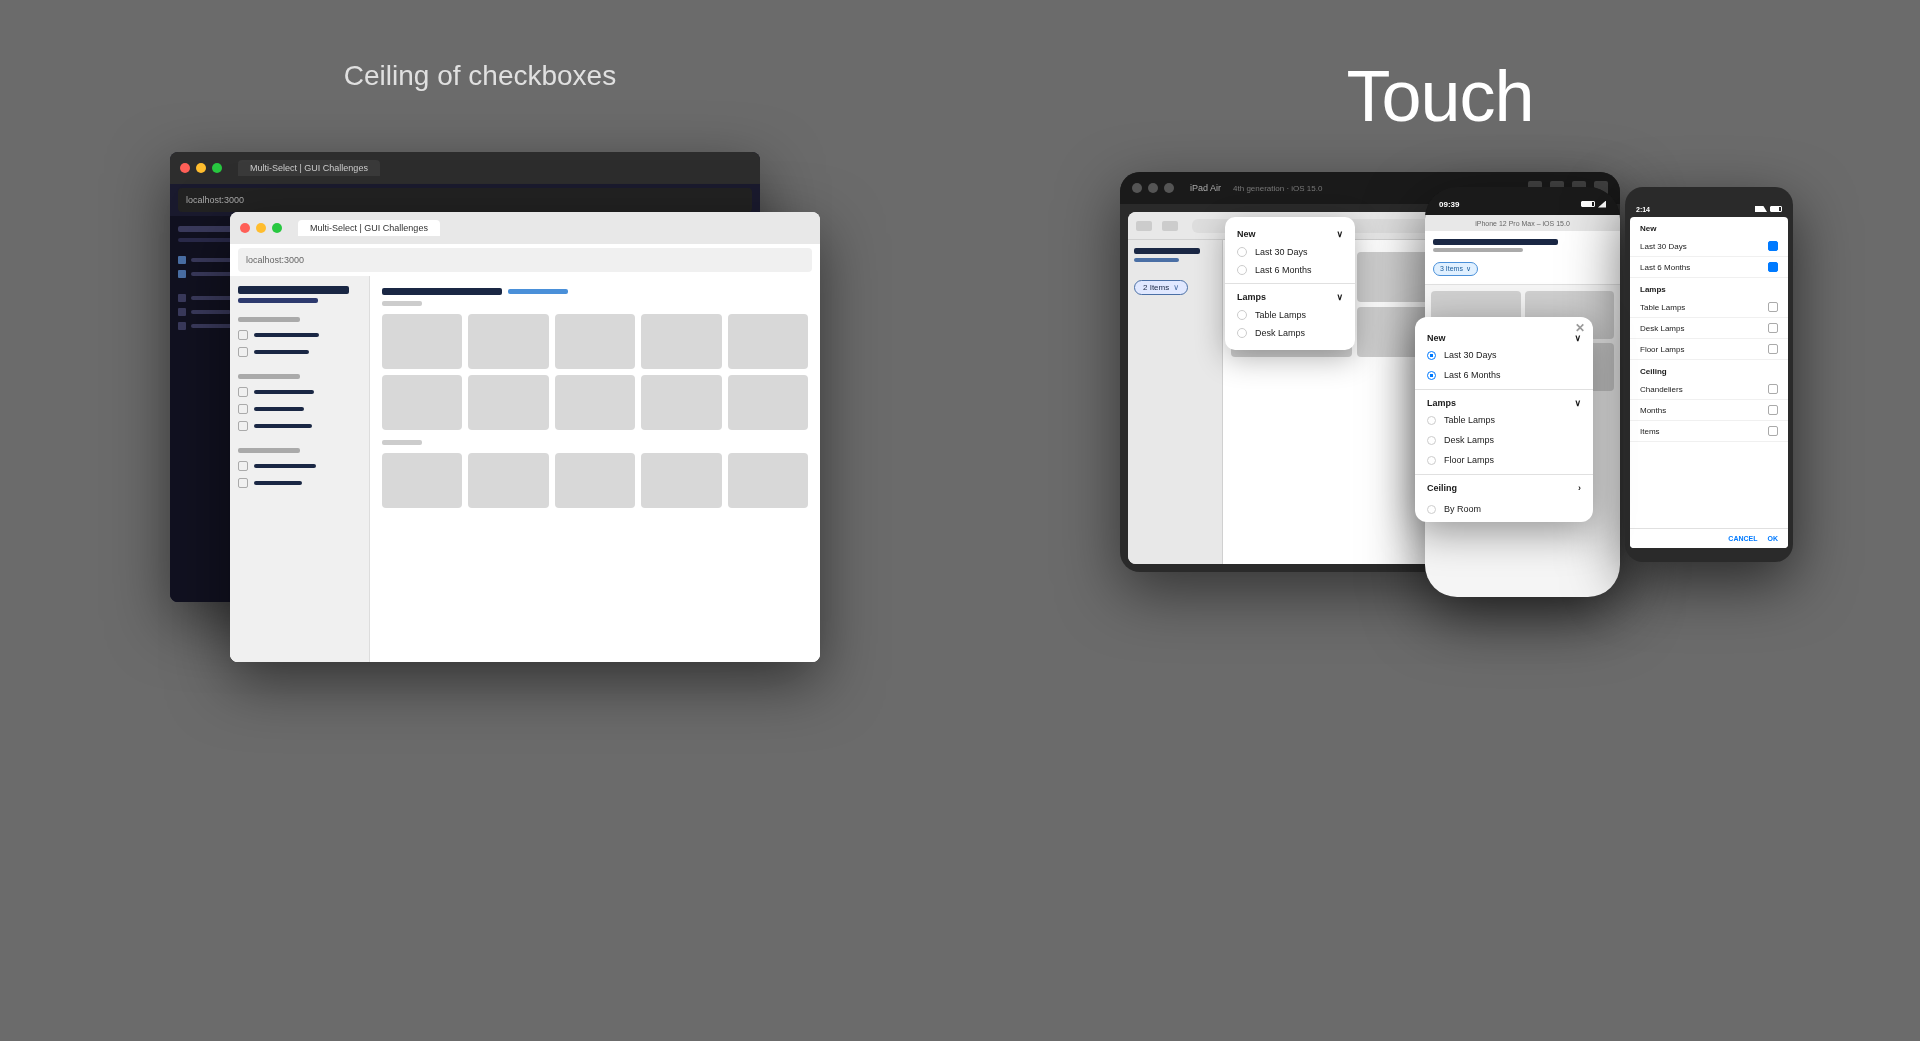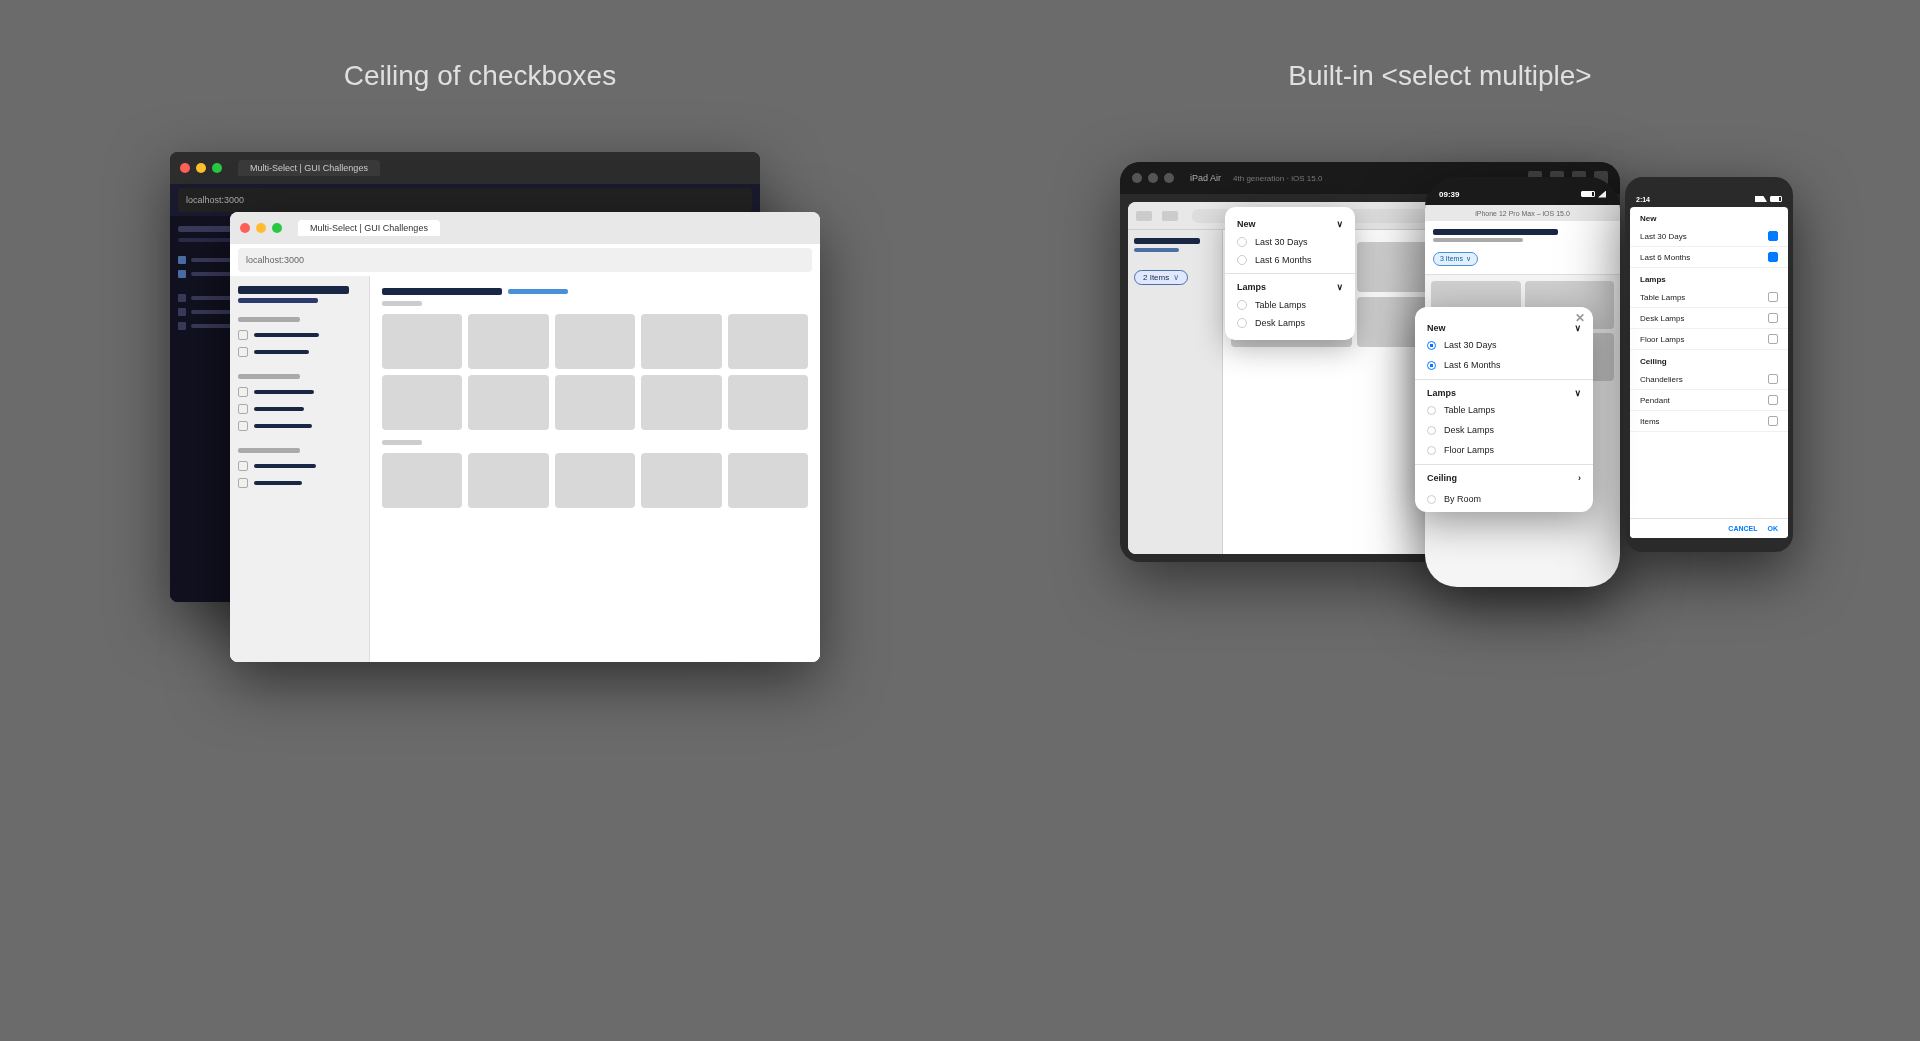--- a/index.html
+++ b/index.html
@@ -561,21 +561,21 @@
               <div class="grid-item"></div>
               <div class="grid-item"></div>
             </div>
           </div>
         </div>
       </div>
     </div>
   </div>
 
   <div class="right-section">
-    <div class="section-subtitle">Built-in &lt;select multiple&gt;</div>
+    <div class="section-title">Touch</div>
 
     <div class="touch-devices-container">
 
       <div class="ipad-device">
         <div class="ipad-device-top-bar">
           <div class="browser-dot" style="background:#555;"></div>
           <div class="browser-dot" style="background:#555;"></div>
           <div class="browser-dot" style="background:#555;"></div>
           <span style="font-size:9px;color:#aaa;margin-left:10px;">iPad Air</span>
           <span style="font-size:8px;color:#777;margin-left:6px;">4th generation · iOS 15.0</span>
@@ -762,21 +762,21 @@
               <div style="width:10px;height:10px;border:1.5px solid #aaa;border-radius:2px;"></div>
             </div>
             <div style="padding:7px 10px 3px;font-size:8px;font-weight:600;color:#1a1a1a;">
               <span>Ceiling</span>
             </div>
             <div style="display:flex;align-items:center;justify-content:space-between;padding:5px 10px;border-bottom:1px solid #f0f0f0;font-size:8px;color:#1a1a1a;">
               <span>Chandeliers</span>
               <div style="width:10px;height:10px;border:1.5px solid #aaa;border-radius:2px;"></div>
             </div>
             <div style="display:flex;align-items:center;justify-content:space-between;padding:5px 10px;border-bottom:1px solid #f0f0f0;font-size:8px;color:#1a1a1a;">
-              <span>Pendant</span>
+              <span>Months</span>
               <div style="width:10px;height:10px;border:1.5px solid #aaa;border-radius:2px;"></div>
             </div>
             <div style="display:flex;align-items:center;justify-content:space-between;padding:5px 10px;border-bottom:1px solid #f0f0f0;font-size:8px;color:#1a1a1a;">
               <span>Items</span>
               <div style="width:10px;height:10px;border:1.5px solid #aaa;border-radius:2px;"></div>
             </div>
           </div>
 
           <div style="display:flex;justify-content:flex-end;gap:10px;padding:6px 10px;border-top:1px solid #e0e0e0;background:#fff;">
             <span style="font-size:7px;font-weight:600;color:#007AFF;text-transform:uppercase;">CANCEL</span>

